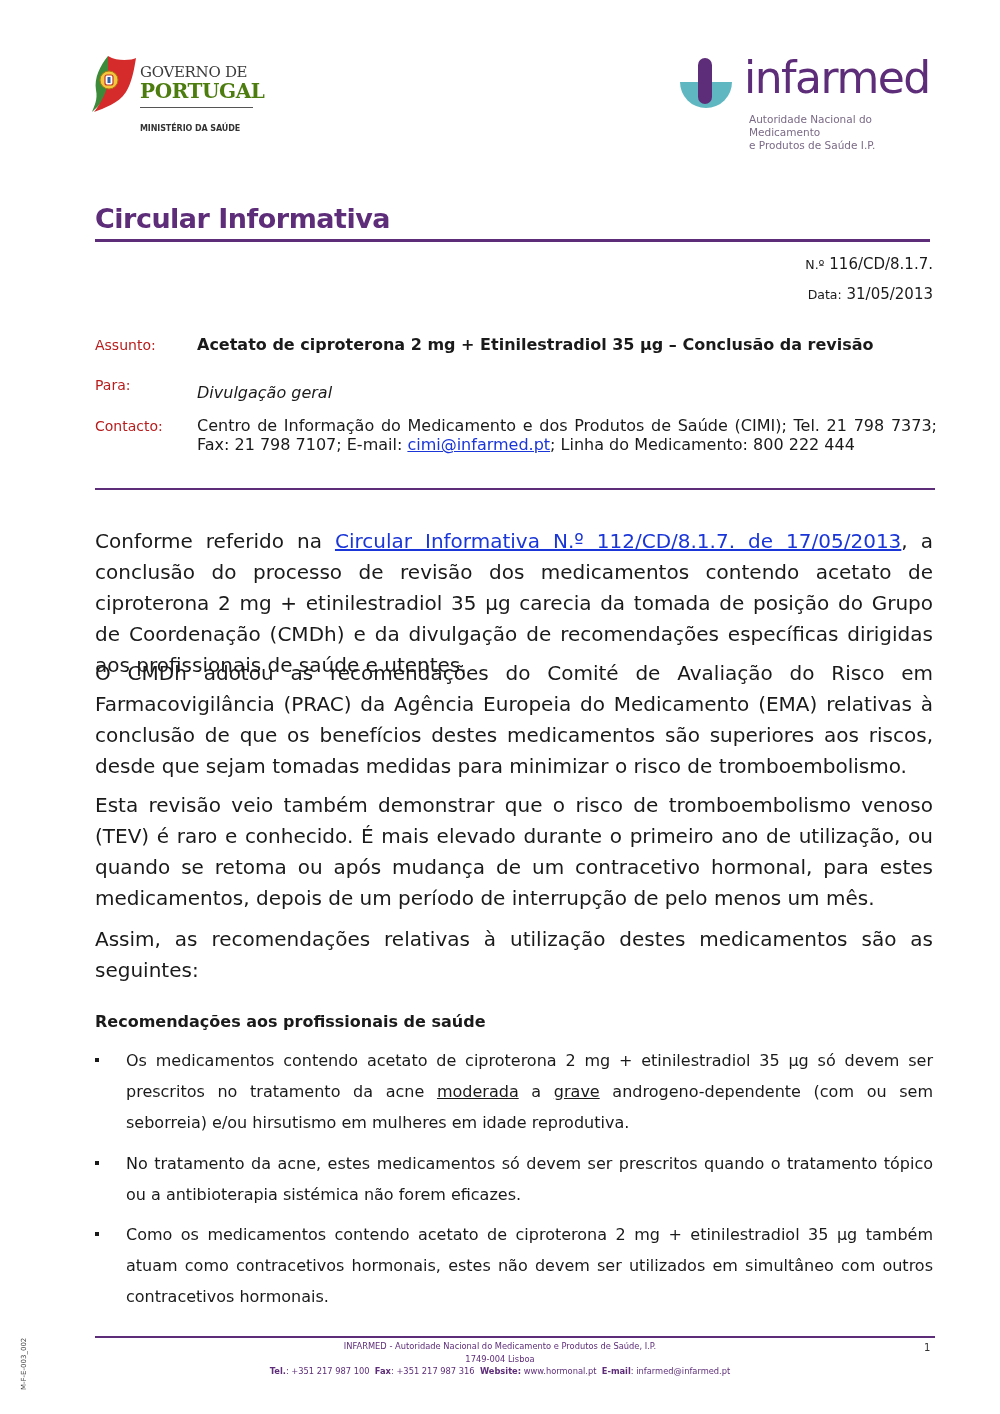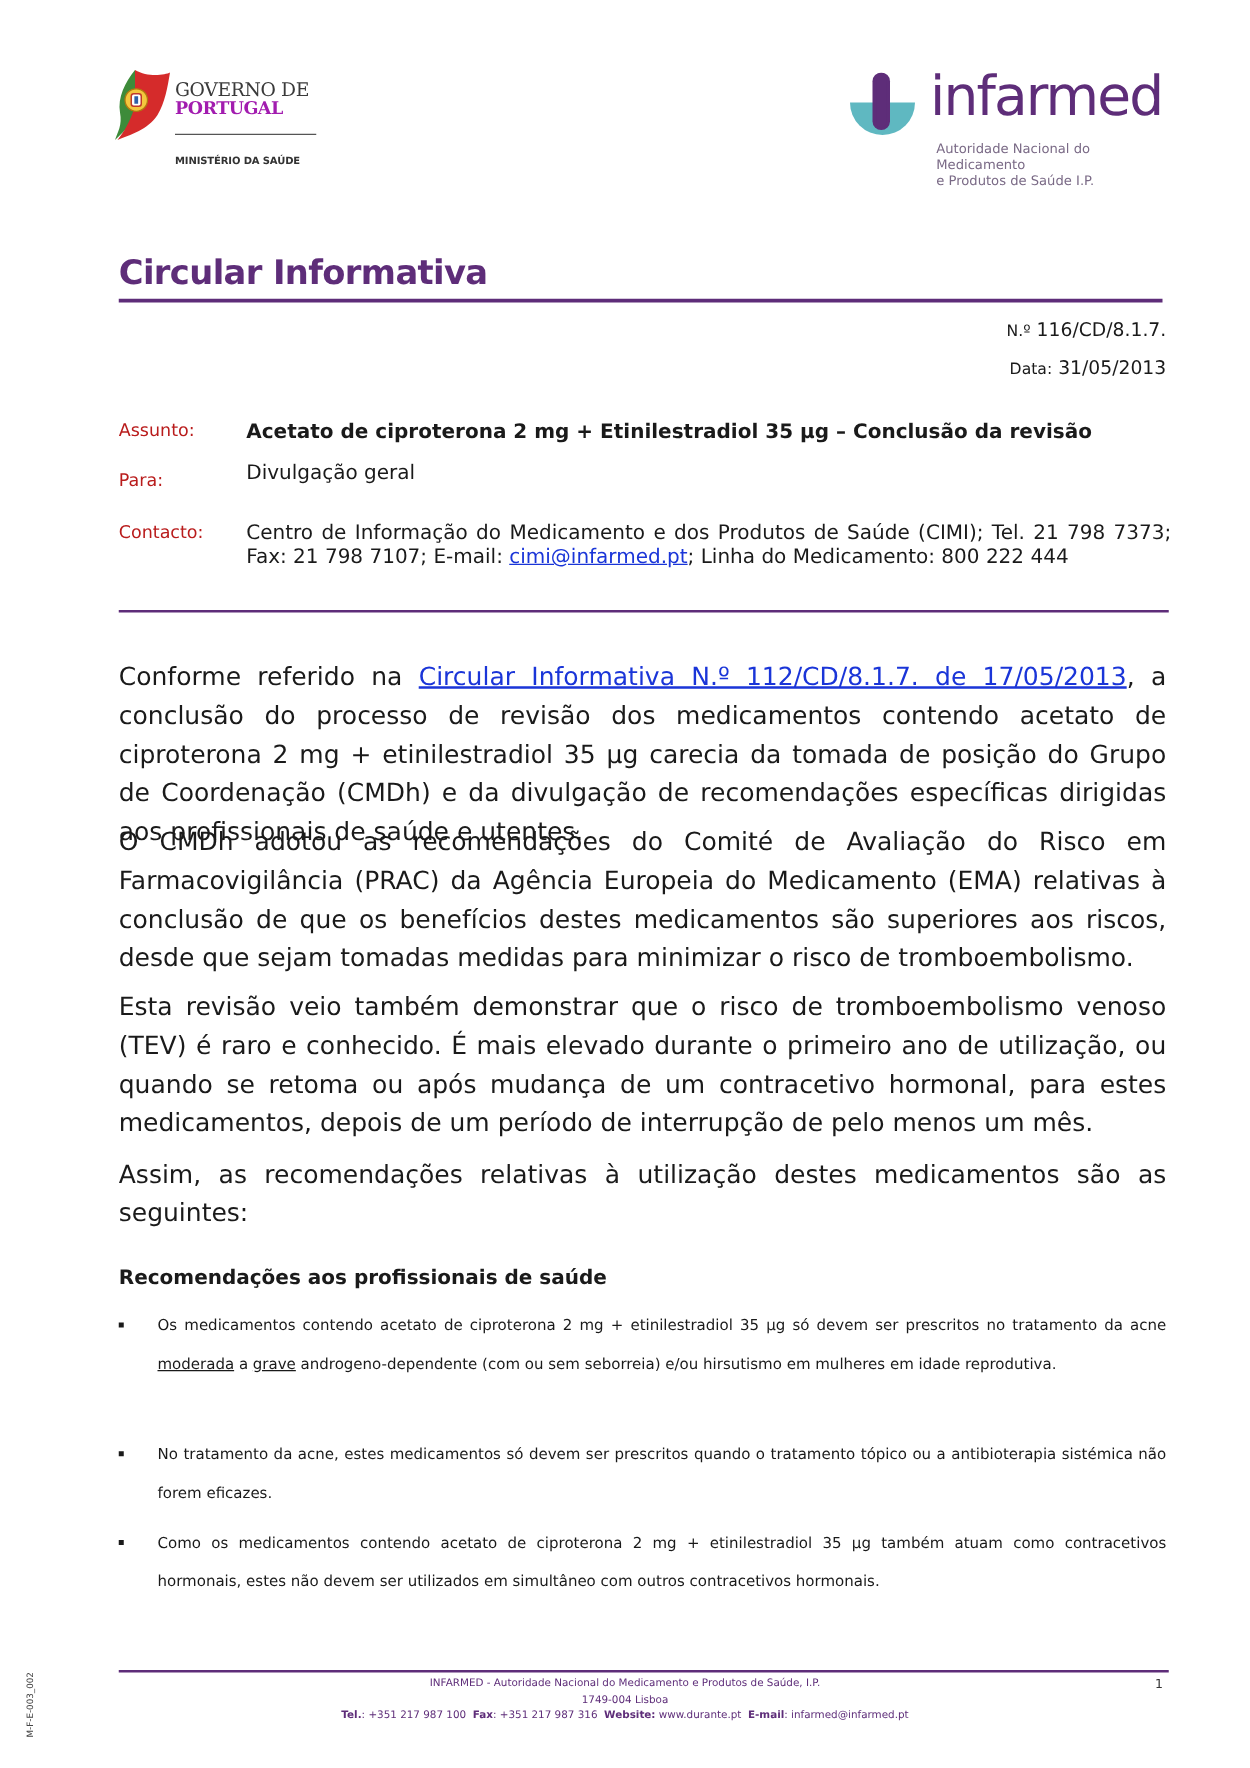--- a/index.html
+++ b/index.html
@@ -6,21 +6,21 @@
   body { width: 1000px; height: 1414px; position: relative; overflow: hidden;
          font-family: "DejaVu Sans", sans-serif; color: #1a1a1a; }
   .abs { position: absolute; }
 
   
   .gov-logo { left: 92px; top: 56px; width: 175px; height: 85px; }
   .gov-flag { position: absolute; left: 0; top: 0; }
   .gov-text1 { position: absolute; left: 48px; top: 7px; font-family: "DejaVu Serif", serif;
                font-size: 15px; color: #3a3a3a; letter-spacing: -0.3px; }
   .gov-text2 { position: absolute; left: 48px; top: 23px; font-family: "DejaVu Serif", serif;
-               font-size: 14px; font-weight: bold; color: #a21caf; letter-spacing: -0.4px; }
+               font-size: 20px; font-weight: bold; color: #4d7c0f; letter-spacing: -0.4px; }
   .gov-rule { position: absolute; left: 48px; top: 51px; width: 113px; height: 1px; background: #555; }
   .gov-min { position: absolute; left: 48px; top: 68px; font-size: 8px; font-weight: bold; color: #333; letter-spacing: -0.1px; }
 
   .inf-logo { left: 676px; top: 56px; width: 270px; height: 90px; }
   .inf-mark { position: absolute; left: 0; top: 2px; }
   .inf-word { position: absolute; left: 68px; top: -4px; font-family: "DejaVu Sans", sans-serif;
               font-size: 44px; color: #5e2d79; letter-spacing: -1.5px; }
   .inf-sub { position: absolute; left: 73px; top: 57px; font-size: 10.5px; line-height: 13px; color: #7a6a86; }
 
   
@@ -38,21 +38,21 @@
   a.link { color: #1a35d8; text-decoration: underline; }
 
   .sep-rule { left: 95px; top: 488px; width: 840px; height: 2px; background: #5e2d79; }
 
   .para { left: 95px; width: 838px; font-size: 20px; line-height: 31px; text-align: justify; text-align-last: left; }
 
   .section-head { left: 95px; top: 1012px; font-size: 16px; font-weight: bold; }
 
   .bullet { left: 95px; width: 838px; }
   .bullet .mark { position: absolute; left: 0; top: 13px; width: 4px; height: 4px; background: #1a1a1a; }
-  .bullet .text { position: absolute; left: 31px; width: 807px; font-size: 12px; line-height: 31px; text-align: justify; text-align-last: left; }
+  .bullet .text { position: absolute; left: 31px; width: 807px; font-size: 16px; line-height: 31px; text-align: justify; text-align-last: left; }
   .u { text-decoration: underline; }
 
   
   .footer-rule { left: 95px; top: 1336px; width: 840px; height: 2px; background: #5e2d79; }
   .footer { left: 200px; top: 1340px; width: 600px; text-align: center; font-size: 8.3px; line-height: 12.5px; color: #5e2d79; }
   .footer b { color: #5e2d79; }
   .page-num { left: 924px; top: 1342px; font-size: 10px; color: #333; }
   .side-code { left: 20px; top: 1390px; font-size: 7px; color: #444; transform: rotate(-90deg); transform-origin: left top; white-space: nowrap; }
 </style>
 </head>
@@ -94,21 +94,21 @@
 </div>
 <div class="abs meta meta-date">
   <span class="small">Data:</span>
   <span>31/05/2013</span>
 </div>
 
 <div class="abs field-label" style="top:337px;">Assunto:</div>
 <div class="abs field-value bold" style="top:335px;">Acetato de ciproterona 2 mg + Etinilestradiol 35 µg – Conclusão da revisão</div>
 
 <div class="abs field-label" style="top:377px;">Para:</div>
-<div class="abs field-value" style="top:368px;">Divulgação geral</div>
+<div class="abs field-value" style="top:383px;font-style:italic;">Divulgação geral</div>
 
 <div class="abs field-label" style="top:418px;">Contacto:</div>
 <div class="abs field-value" style="top:416px;"><span>Centro de Informação do Medicamento e dos Produtos de Saúde (CIMI); Tel. 21 798 7373; Fax: 21 798 7107; E-mail: </span><a class="link">cimi@infarmed.pt</a><span>; Linha do Medicamento: 800 222 444</span></div>
 
 <div class="abs sep-rule"></div>
 
 <div class="abs para" style="top:526px;"><span>Conforme referido na </span><a class="link">Circular Informativa N.º 112/CD/8.1.7. de 17/05/2013</a><span>, a conclusão do processo de revisão dos medicamentos contendo acetato de ciproterona 2 mg + etinilestradiol 35 µg carecia da tomada de posição do Grupo de Coordenação (CMDh) e da divulgação de recomendações específicas dirigidas aos profissionais de saúde e utentes.</span></div>
 
 <div class="abs para" style="top:658px;">O CMDh adotou as recomendações do Comité de Avaliação do Risco em Farmacovigilância (PRAC) da Agência Europeia do Medicamento (EMA) relativas à conclusão de que os benefícios destes medicamentos são superiores aos riscos, desde que sejam tomadas medidas para minimizar o risco de tromboembolismo.</div>
 
@@ -133,18 +133,18 @@
   <div class="text">Como os medicamentos contendo acetato de ciproterona 2 mg + etinilestradiol 35 µg também atuam como contracetivos hormonais, estes não devem ser utilizados em simultâneo com outros contracetivos hormonais.</div>
 </div>
 
 <div class="abs footer-rule"></div>
 <div class="abs footer">
   <div>INFARMED - Autoridade Nacional do Medicamento e Produtos de Saúde, I.P.</div>
   <div>1749-004 Lisboa</div>
   <div>
     <b>Tel.</b><span>: +351 217 987 100</span>&nbsp;
     <b>Fax</b><span>: +351 217 987 316</span>&nbsp;
-    <b>Website:</b><span> www.durante.pt</span>&nbsp;
+    <b>Website:</b><span> www.hormonal.pt</span>&nbsp;
     <b>E-mail</b><span>: infarmed@infarmed.pt</span>
   </div>
 </div>
 <div class="abs page-num">1</div>
 <div class="abs side-code">M-F-E-003_002</div>
 
 </body></html>

